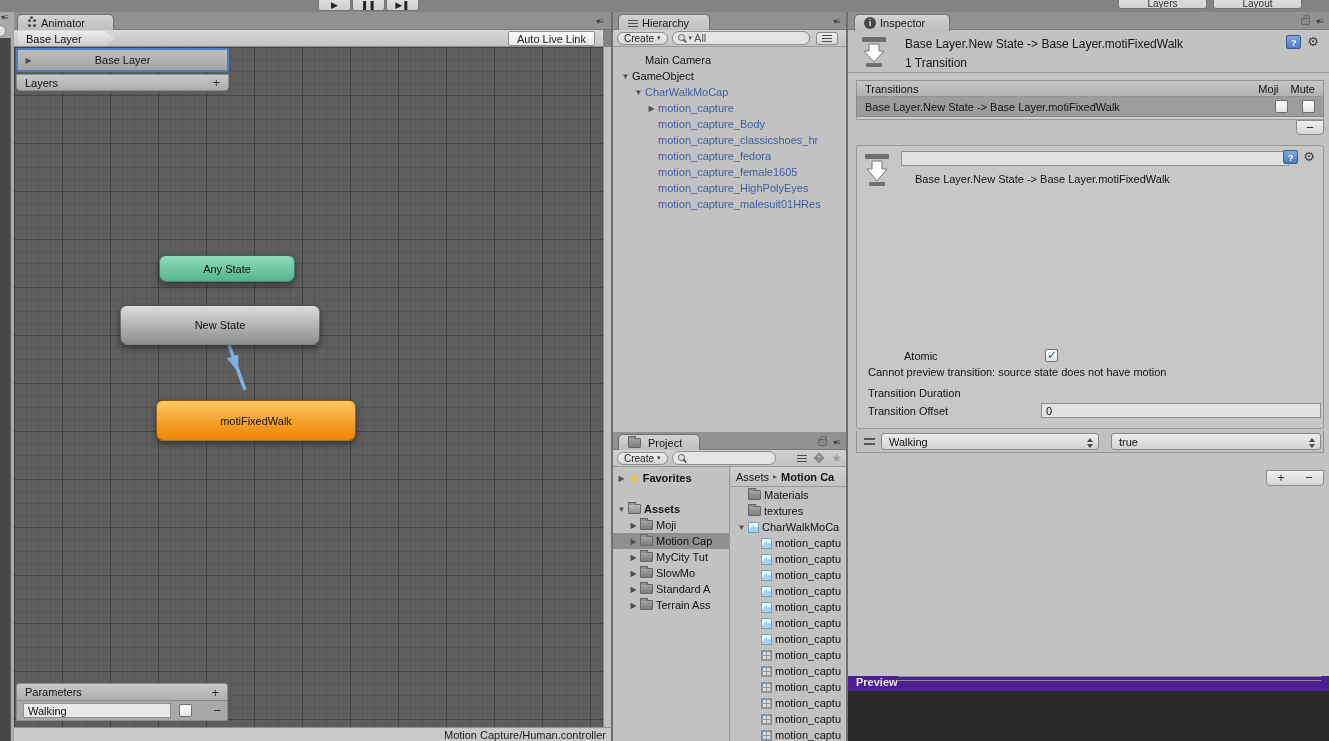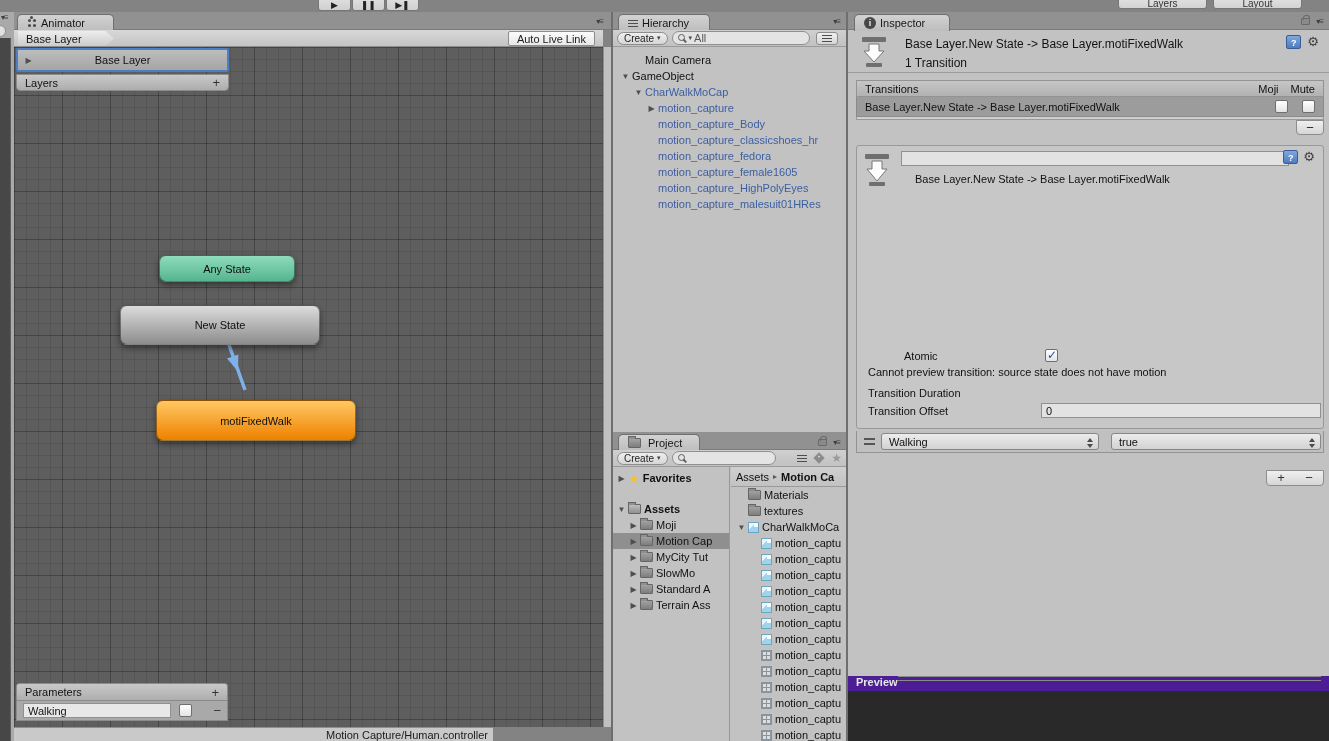--- a/index.html
+++ b/index.html
@@ -131,21 +131,21 @@
   #node-new  { left:106px; top:258px; width:200px; height:40px; background:linear-gradient(#dcdcdc,#8d8d8d); }
   #node-moti { left:142px; top:353px; width:200px; height:41px; background:linear-gradient(#ffc863,#ee8100); }
   #params { position:absolute; left:2px; top:636px; width:212px; }
   #params-hdr { height:18px; background:linear-gradient(#c9c9c9,#aeaeae); border:1px solid #8b8b8b;
                 border-radius:3px 3px 0 0; display:flex; align-items:center; padding:0 8px; }
   #params-hdr .plus { margin-left:auto; font-size:13px; color:#333; }
   #params-row { height:20px; background:#a9a9a9; border:1px solid #8b8b8b; border-top:none;
                 display:flex; align-items:center; padding:0 6px; gap:8px; }
   #params-row .tfield { width:148px; background:#e8e8e8; }
   #params-row .minus { margin-left:auto; font-size:13px; color:#333; }
-  #anim-status { left:0; top:715px; width:479px; height:14px; background:#c9c9c9; border-top:1px solid #8f8f8f;
+  #anim-status { left:0; top:715px; width:597px; height:14px; background:#c9c9c9; border-top:1px solid #8f8f8f;
                  display:flex; align-items:center; justify-content:flex-end; padding-right:5px; color:#1b1b1b; }
 
   
   #midcol { left:611px; top:12px; width:235px; height:729px; background:#c2c2c2; border-left:2px solid #6e6e6e; }
   #hier { position:absolute; left:0; top:0; width:233px; height:418px; background:#c2c2c2; overflow:hidden; }
   #hier-tabbar { position:absolute; left:0; top:0; width:233px; height:18px; }
   #hier-tab { left:5px; width:92px; }
   #hier-menu { position:absolute; right:6px; top:5px; }
   #hier-toolbar { position:absolute; left:0; top:18px; width:233px; height:17px; padding:0 4px; gap:4px; }
   .create-btn { height:13px; padding:0 6px; gap:3px; font-size:10px; }

